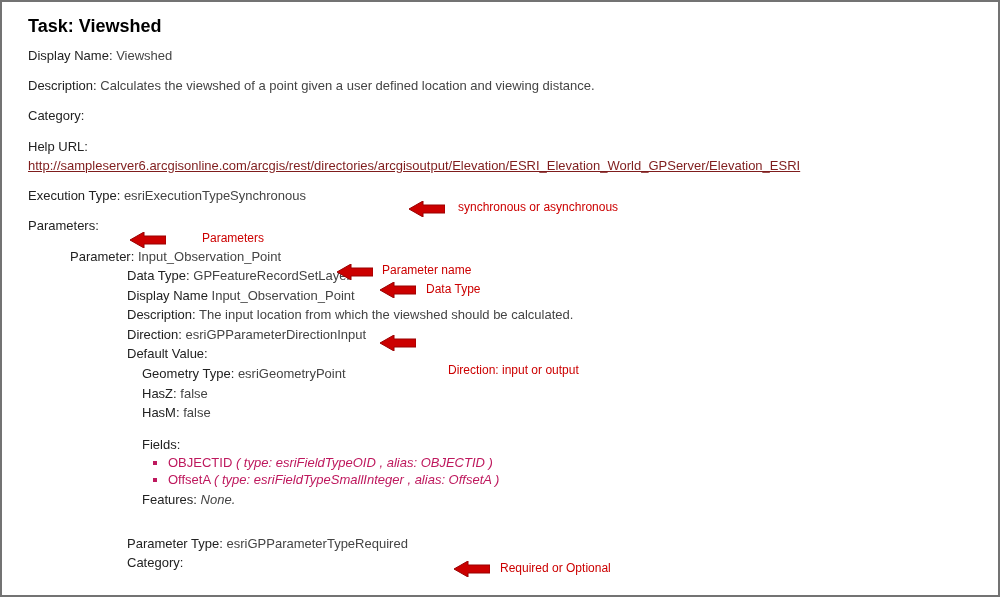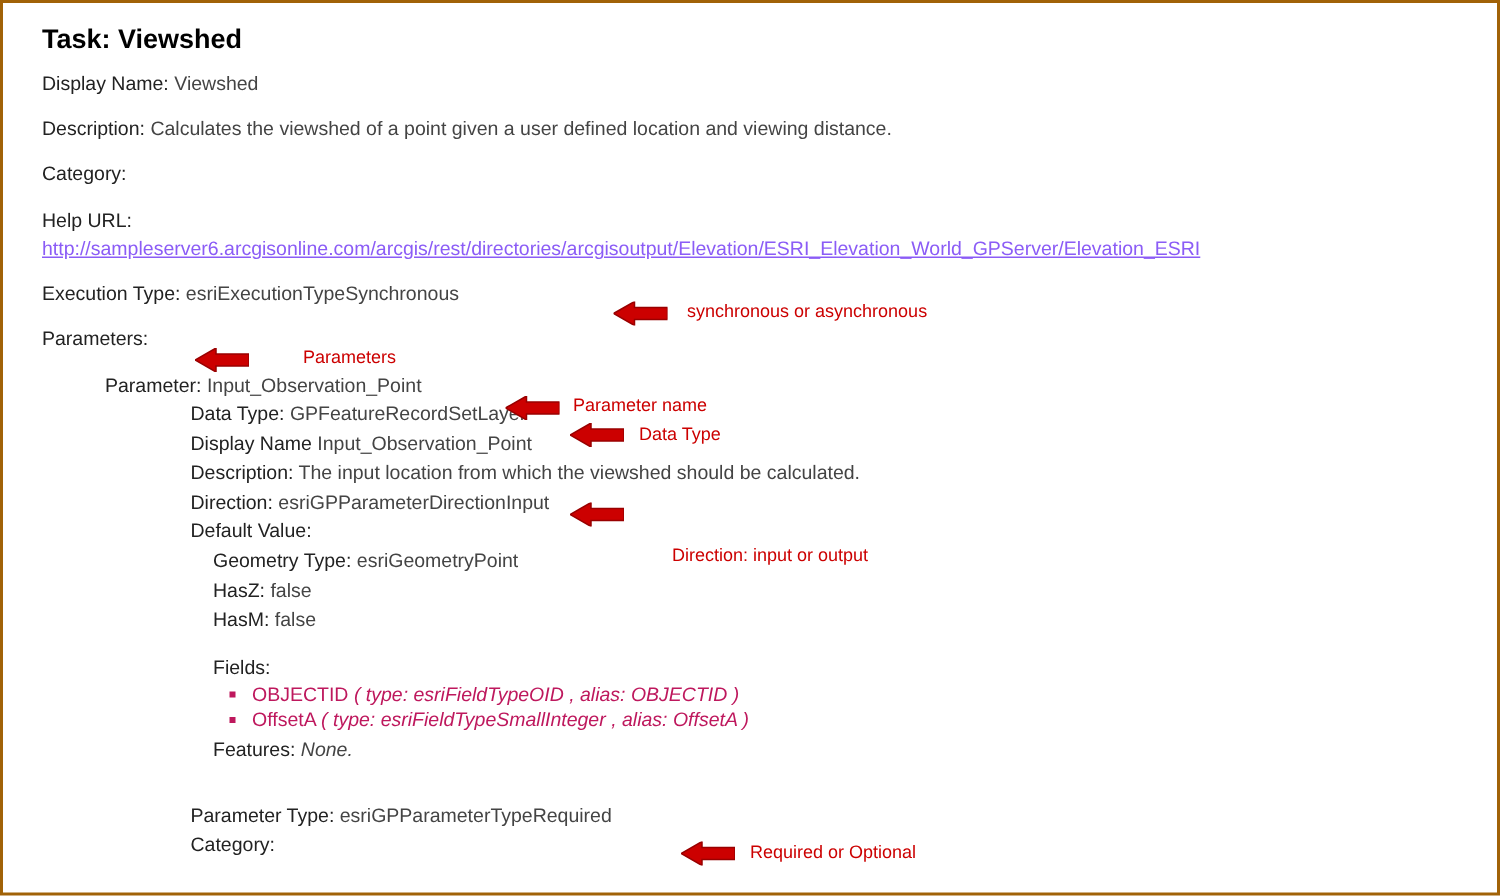--- a/index.html
+++ b/index.html
@@ -7,21 +7,21 @@
     padding: 0;
     font-family: Verdana, Arial, sans-serif;
     font-size: 13px;
     color: #333;
     background: #fff;
   }
   .page {
     width: 1000px;
     height: 597px;
     box-sizing: border-box;
-    border: 2px solid #a16207;
+    border: 2px solid #737373;
     padding: 14px 20px 14px 26px;
     position: relative;
     overflow: hidden;
   }
   h2.task-title {
     margin: 0 0 10px 0;
     font-size: 18px;
     font-weight: bold;
     color: #000;
   }
@@ -34,21 +34,21 @@
     line-height: 1.35;
   }
   .label {
     font-weight: normal;
     color: #222;
   }
   .val {
     color: #444;
   }
   a.url {
-    color: #8b5cf6;
+    color: #7f1d1d;
     word-break: break-all;
   }
   .indent1 { margin-left: 42px; }
   .indent2 { margin-left: 99px; }
   .indent3 { margin-left: 114px; }
   ul.fields {
     margin: 2px 0 4px 140px;
     padding: 0;
     list-style: square;
   }

